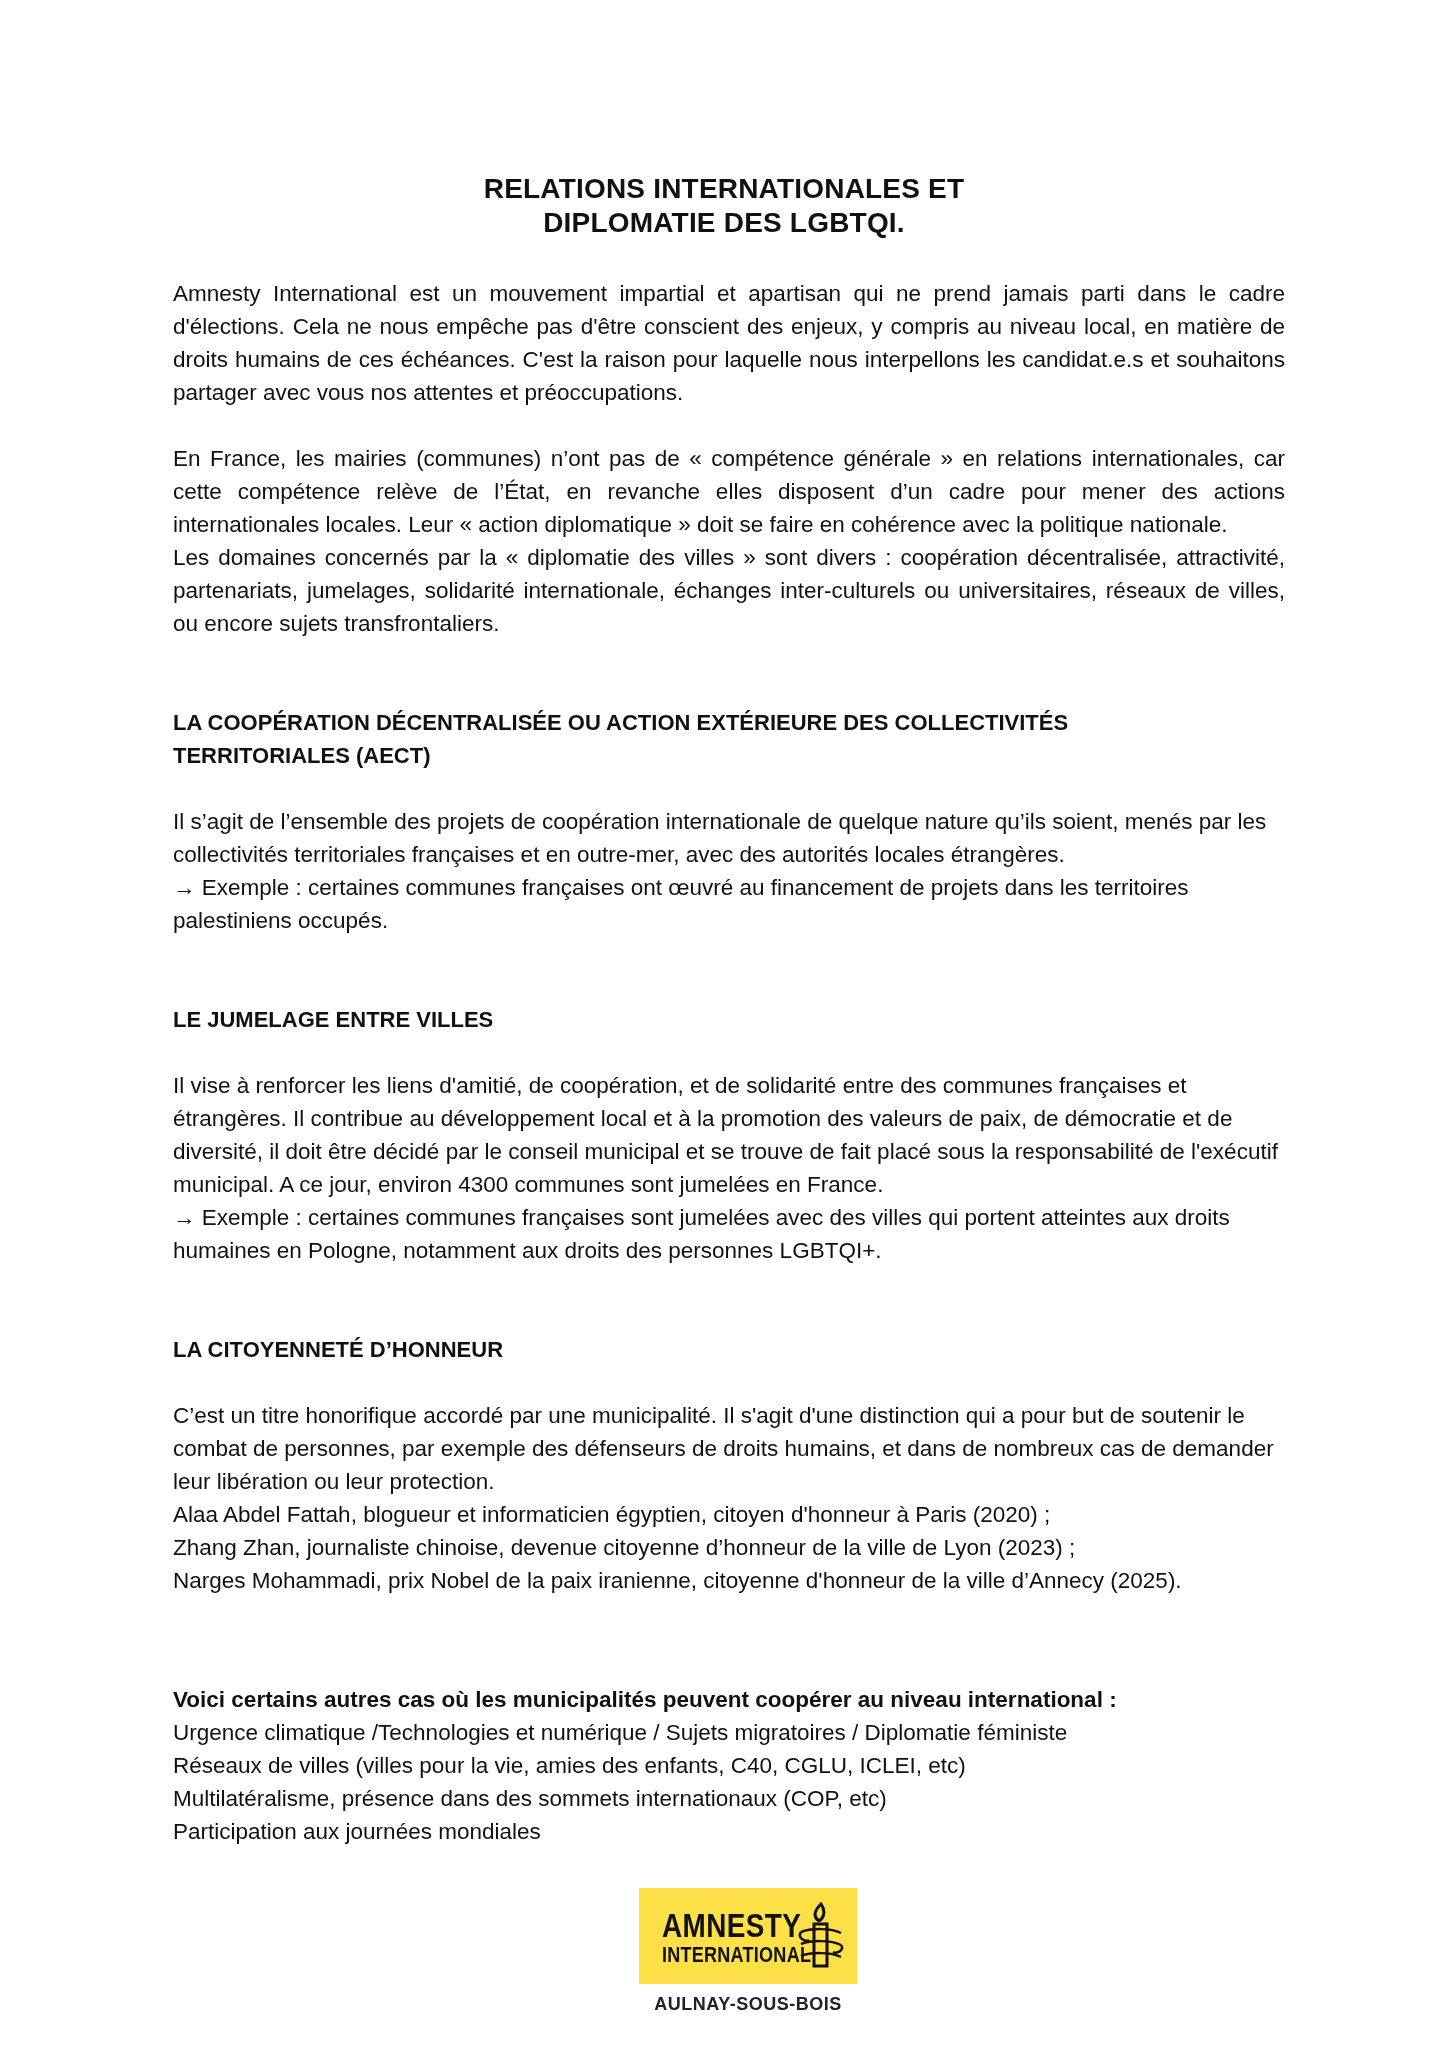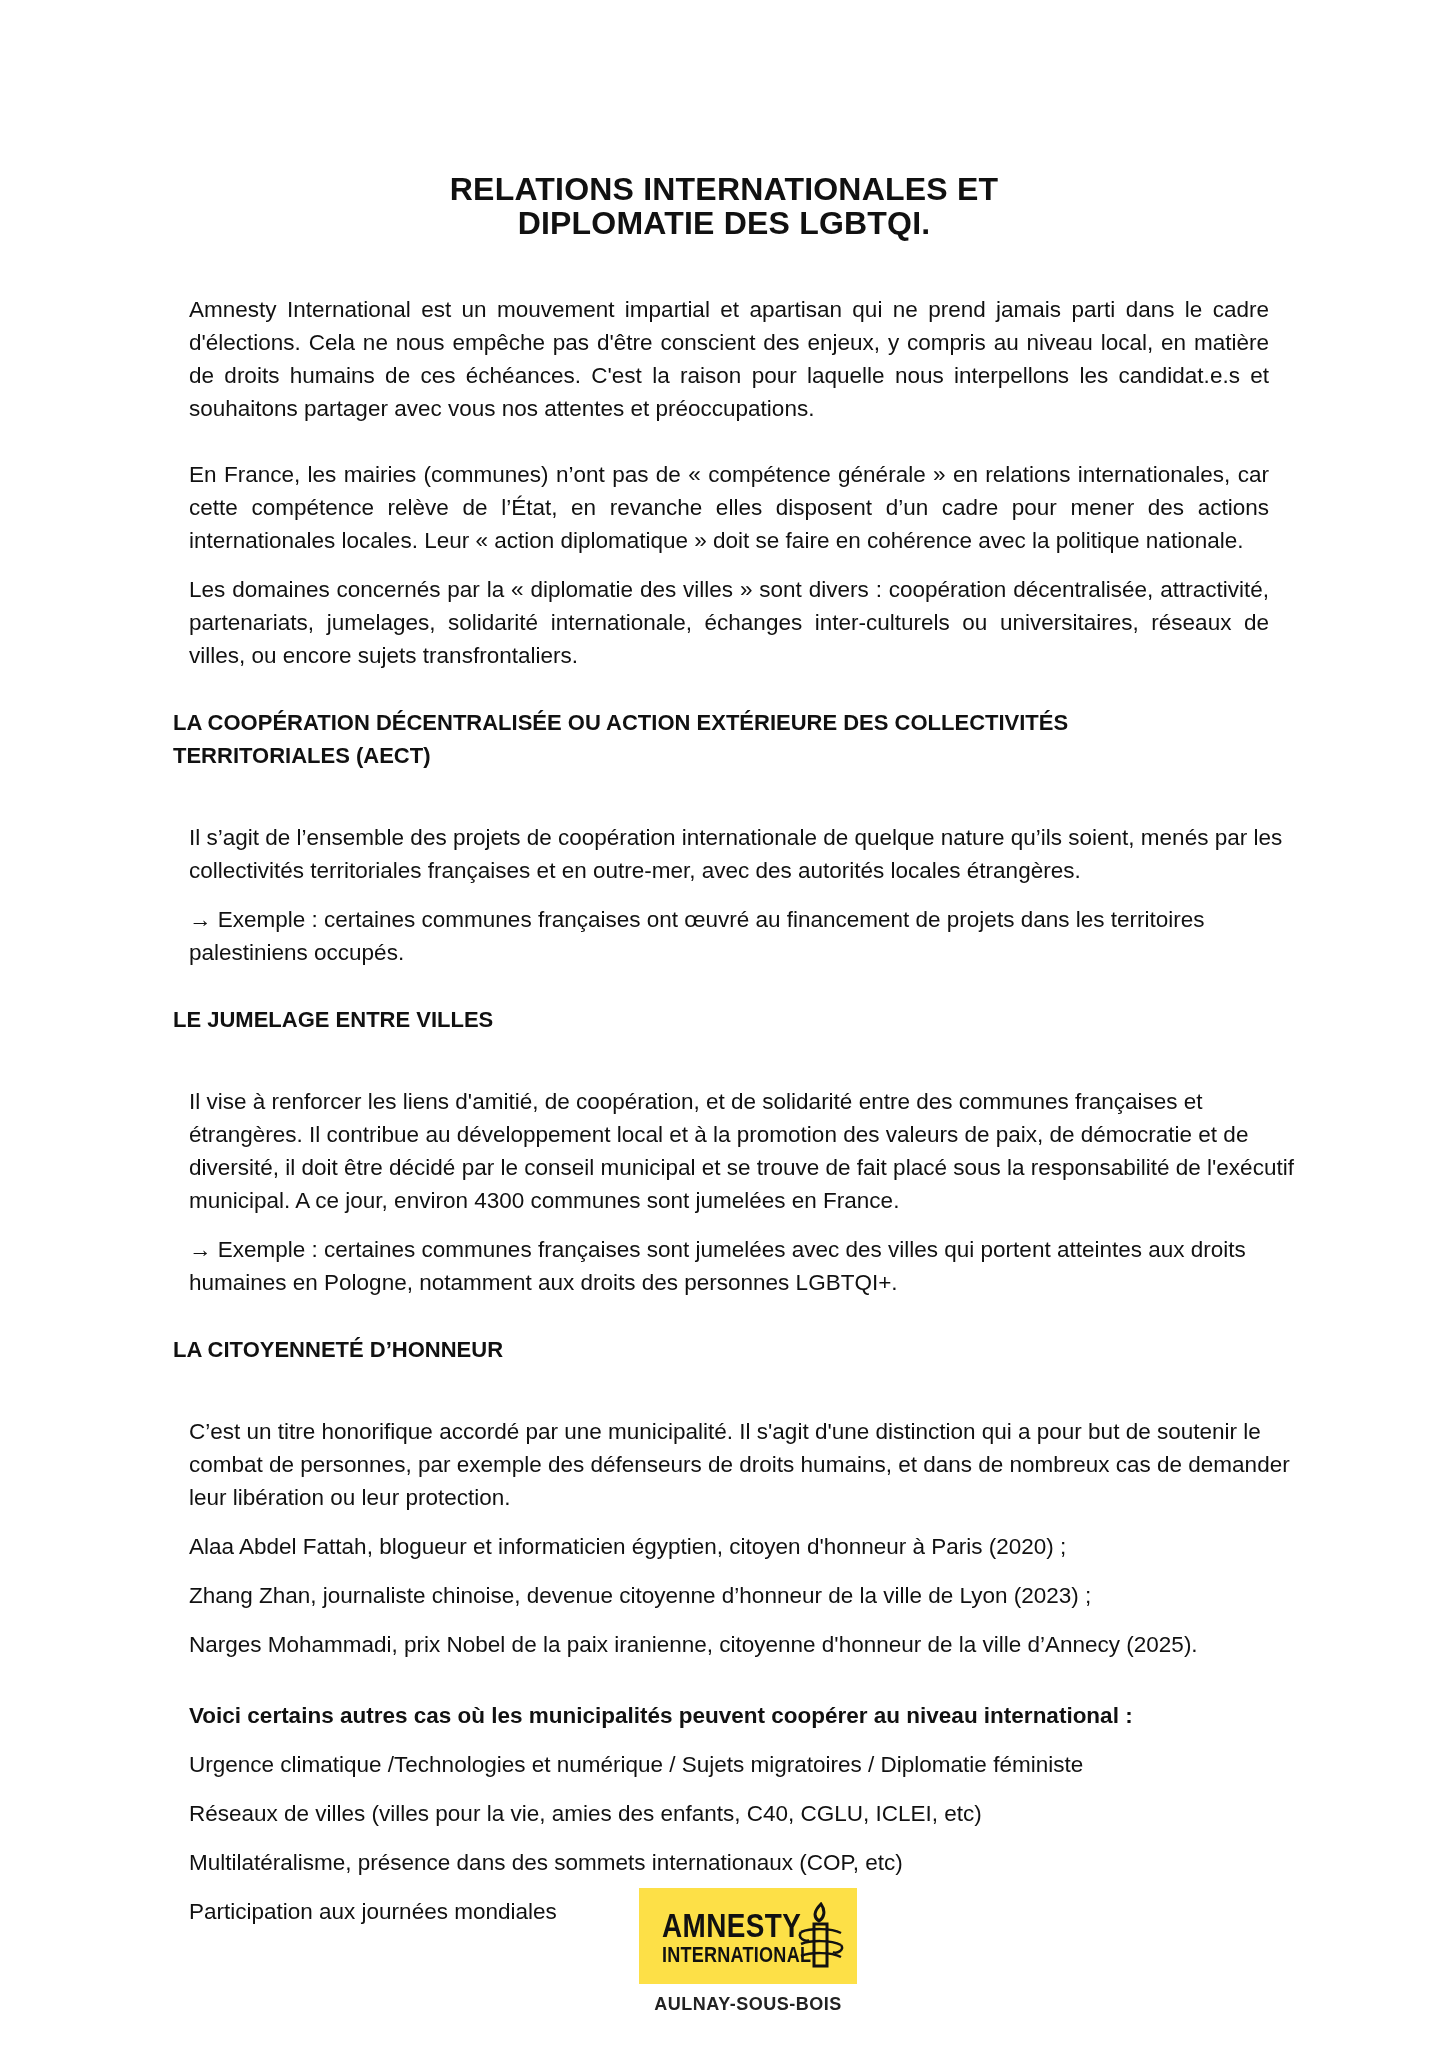--- a/index.html
+++ b/index.html
@@ -1,23 +1,23 @@
 <!DOCTYPE html>
 <html><head>
   <meta charset="utf-8">
   <style>
     html, body { margin: 0; padding: 0; background: #ffffff; }
     body { width: 1448px; height: 2048px; position: relative; overflow: hidden;
       font-family: "Liberation Sans", "DejaVu Sans", sans-serif; color: #111111; }
     .page { position: absolute; left: 0; top: 0; width: 1448px; height: 2048px; }
     .title { position: absolute; left: 0; top: 172px; width: 1448px; text-align: center;
-      font-weight: bold; font-size: 32px; line-height: 34px; letter-spacing: 0.2px; }
+      font-weight: bold; font-size: 28px; line-height: 34px; letter-spacing: 0.2px; }
     .title div { display: block; }
     .block { position: absolute; left: 173px; width: 1112px; font-size: 22.5px; line-height: 33px; }
-    .block p { margin: 16px; }
+    .block p { margin: 0; }
     .justify { text-align: justify; text-align-last: left; }
     .h { font-weight: bold; font-size: 22px; line-height: 33px; }
     .bold { font-weight: bold; }
     .logo-wrap { position: absolute; left: 639px; top: 1888px; width: 218px; height: 96px;
       background: #fde047; }
     .logo-text { position: absolute; left: 23px; top: 20px; font-weight: bold; color: #111;
       transform: scaleX(0.82); transform-origin: left top; }
     .logo-t1 { font-size: 34px; line-height: 34px; letter-spacing: 0.5px; }
     .logo-t2 { font-size: 22px; line-height: 26px; letter-spacing: 0.3px; }
     .logo-candle { position: absolute; left: 158px; top: 14px; width: 48px; height: 68px; }

